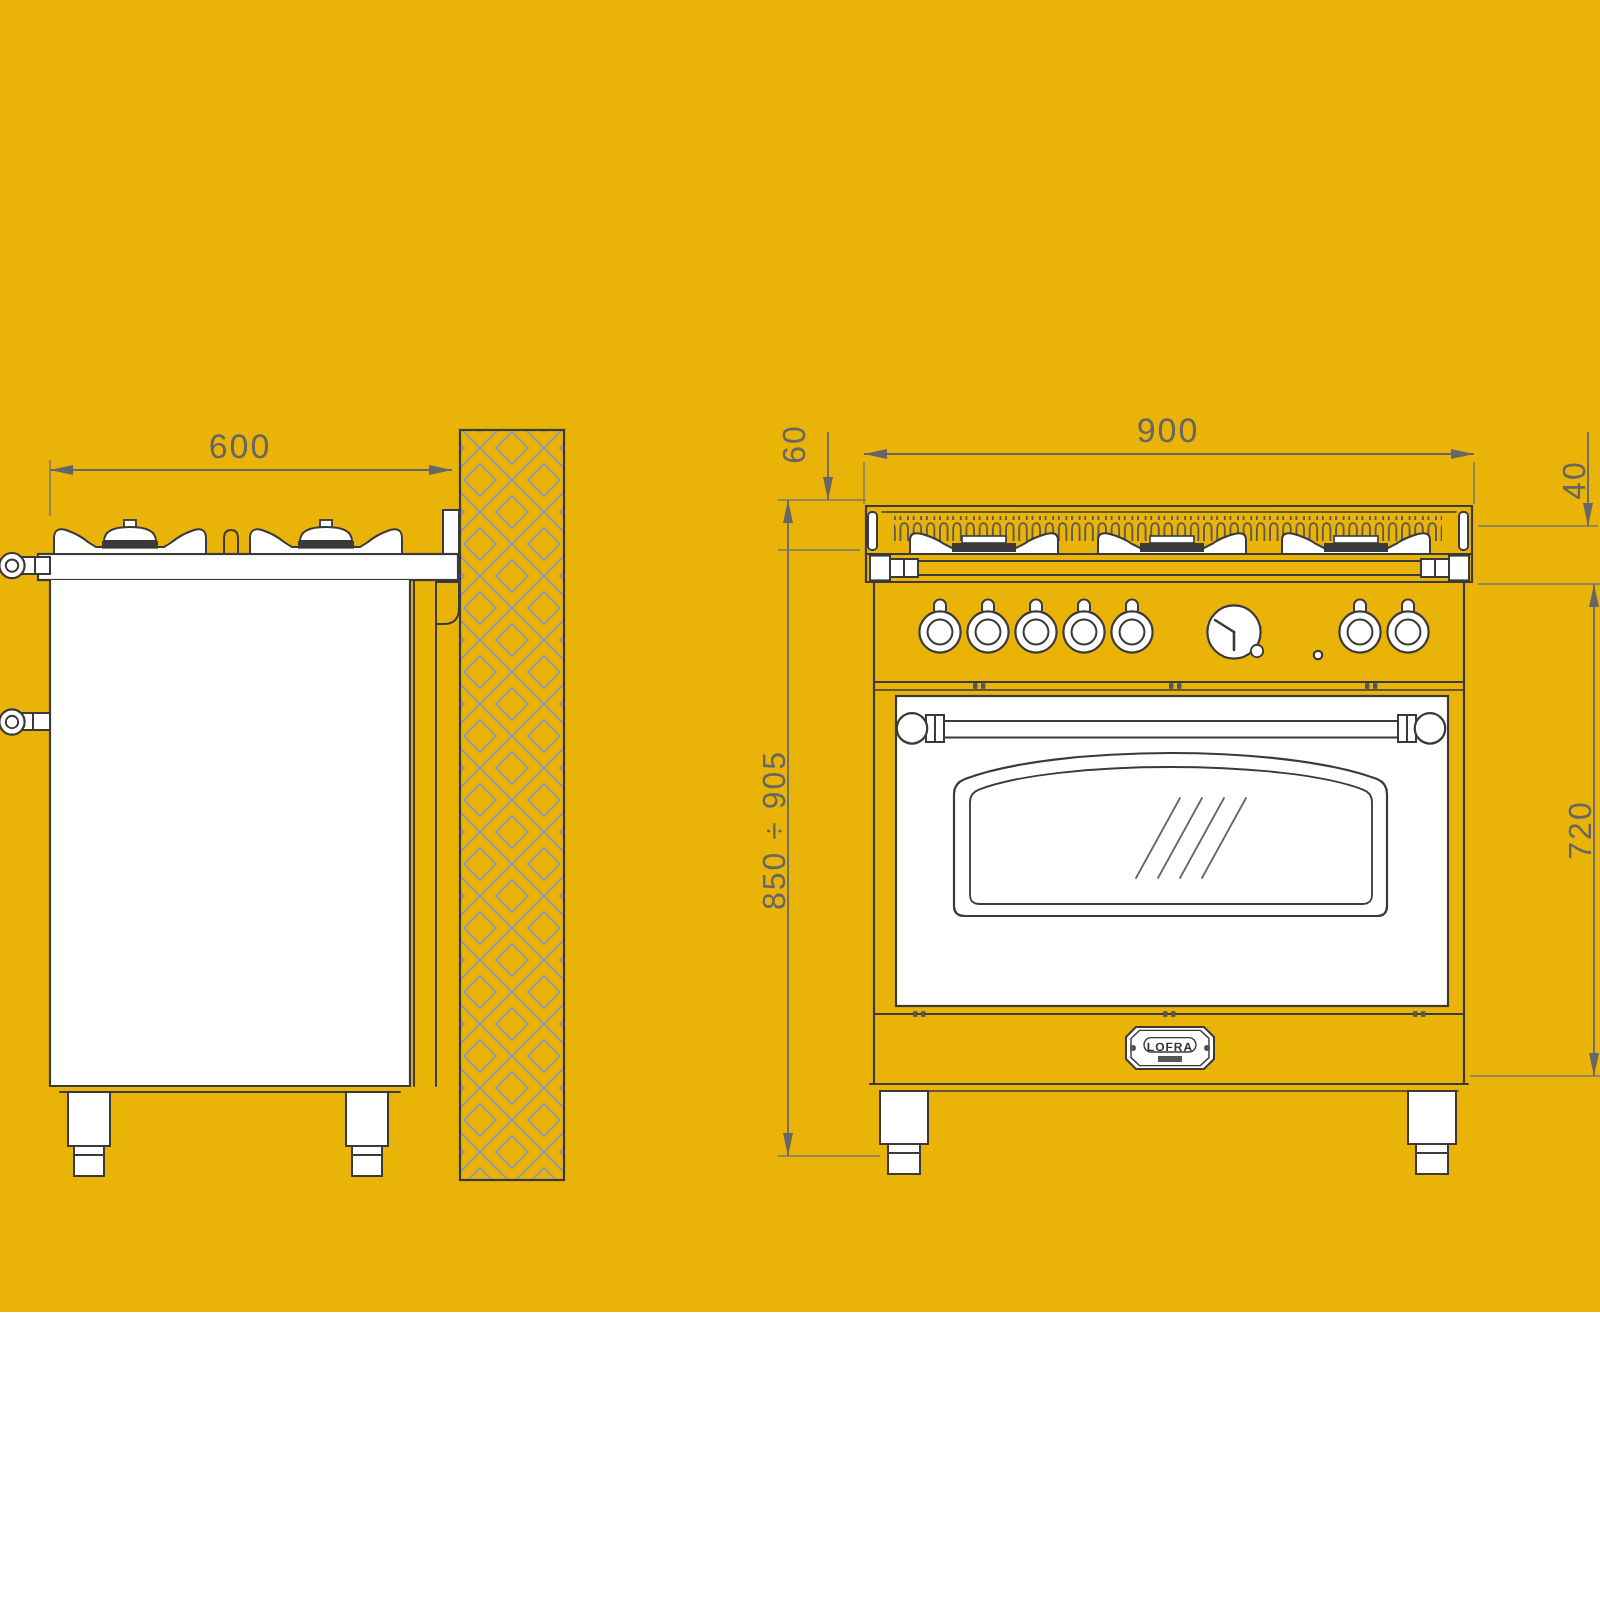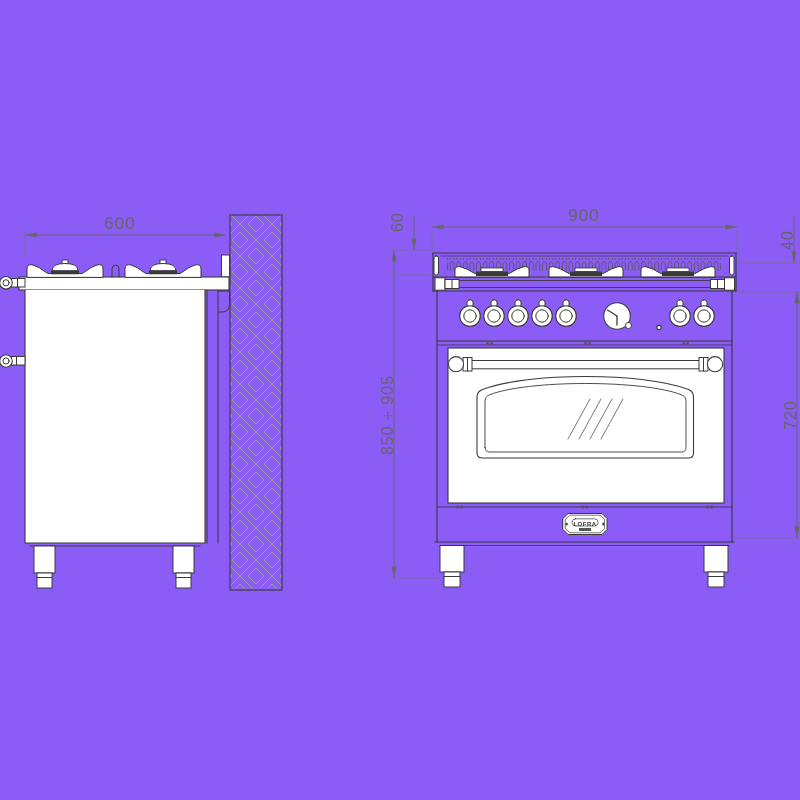--- a/index.html
+++ b/index.html
@@ -1,17 +1,17 @@
 <!DOCTYPE html>
 <html><head>
 <meta charset="utf-8">
 <style>
   html,body{margin:0;padding:0;background:#fff;}
   .stage{
-    position:relative;width:800px;height:800px;background:#8b5cf6;overflow:hidden;
+    position:relative;width:800px;height:656px;background:#eab308;overflow:hidden;
     font-family:"Liberation Sans", sans-serif;
   }
   svg{display:block;}
   text{fill:#666;font-family:"Liberation Sans", sans-serif;}
   .dimtxt{font-size:16px;letter-spacing:1px;}
   .dimtxt-lg{font-size:17px;letter-spacing:1px;}
   .badgetxt{font-size:6px;font-weight:bold;fill:#333;letter-spacing:.5px;}
 </style>
 </head>
 <body>

